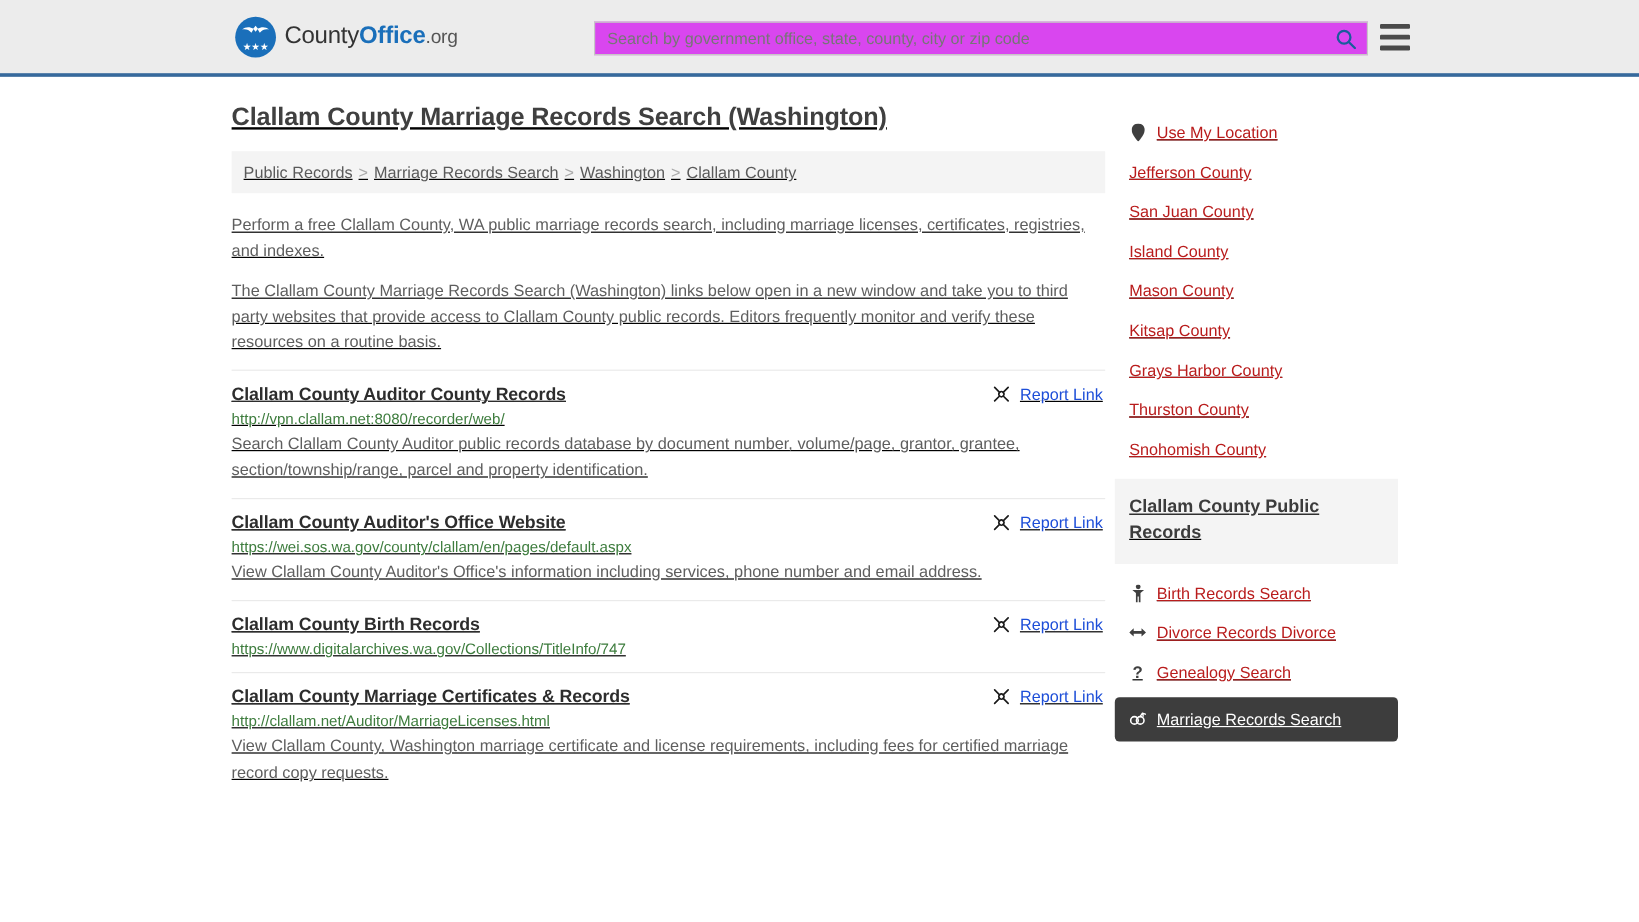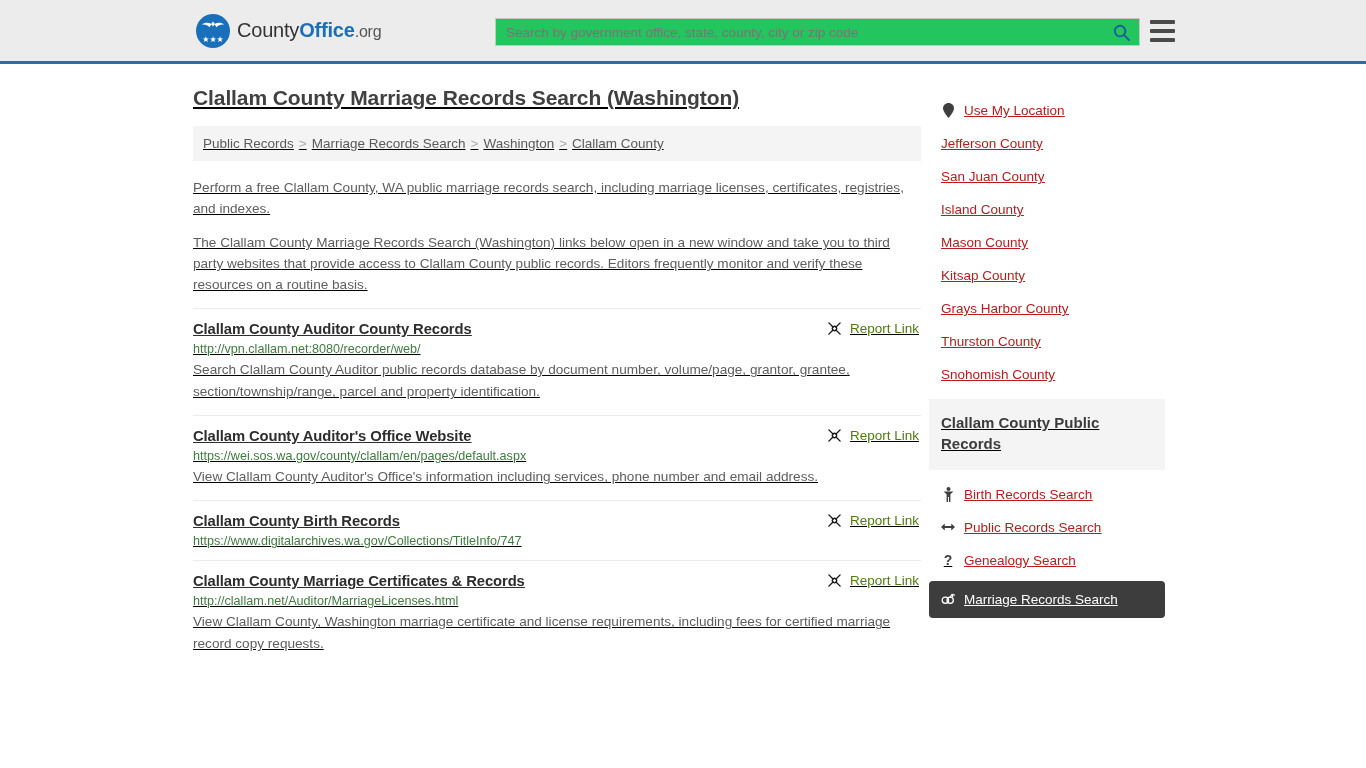--- a/index.html
+++ b/index.html
@@ -57,21 +57,21 @@
   }
   .logo-text .b { font-weight: bold; color: #1a6fba; }
   .logo-text .o { color: #555; font-size: 16px; }
 
   .search-wrap {
     position: absolute;
     left: 495px;
     top: 18px;
     width: 645px;
     height: 28px;
-    background: #22c55e;
+    background: #d946ef;
     border: 1px solid #c6c6c6;
     display: flex;
     align-items: flex-start;
   }
   .search-input {
     border: 0;
     outline: none;
     flex: 1;
     height: 26px;
     padding: 0 10px;
@@ -169,21 +169,21 @@
     color: #2d2d2d;
     text-decoration: underline;
     cursor: pointer;
     letter-spacing: -0.1px;
   }
   .report-link {
     display: flex;
     align-items: center;
     gap: 8px;
     font-size: 13.5px;
-    color: #4d7c0f;
+    color: #1d4ed8;
     cursor: pointer;
     white-space: nowrap;
     padding-right: 2px;
   }
   .unlink-icon { width: 15px; height: 15px; flex: none; }
   .result-url {
     font-size: 12.6px;
     color: #3d7c3d;
     margin-top: 5px;
     word-break: break-all;
@@ -395,21 +395,21 @@
                 </svg>
               </span>
               <a>Birth Records Search</a>
             </li>
             <li>
               <span class="side-icon">
                 <svg width="15" height="10" viewBox="0 0 15 10">
                   <path d="M0 5 L4 1.3 L4 3.8 L11 3.8 L11 1.3 L15 5 L11 8.7 L11 6.2 L4 6.2 L4 8.7 Z" fill="#3f3f3f"></path>
                 </svg>
               </span>
-              <a>Public Records Search</a>
+              <a>Divorce Records Divorce</a>
             </li>
             <li>
               <span class="side-icon">
                 <span style="font-weight:bold;font-size:14px;line-height:14px;">?</span>
               </span>
               <a>Genealogy Search</a>
             </li>
             <li class="active">
               <span class="side-icon">
                 <svg width="16" height="12" viewBox="0 0 16 12">

